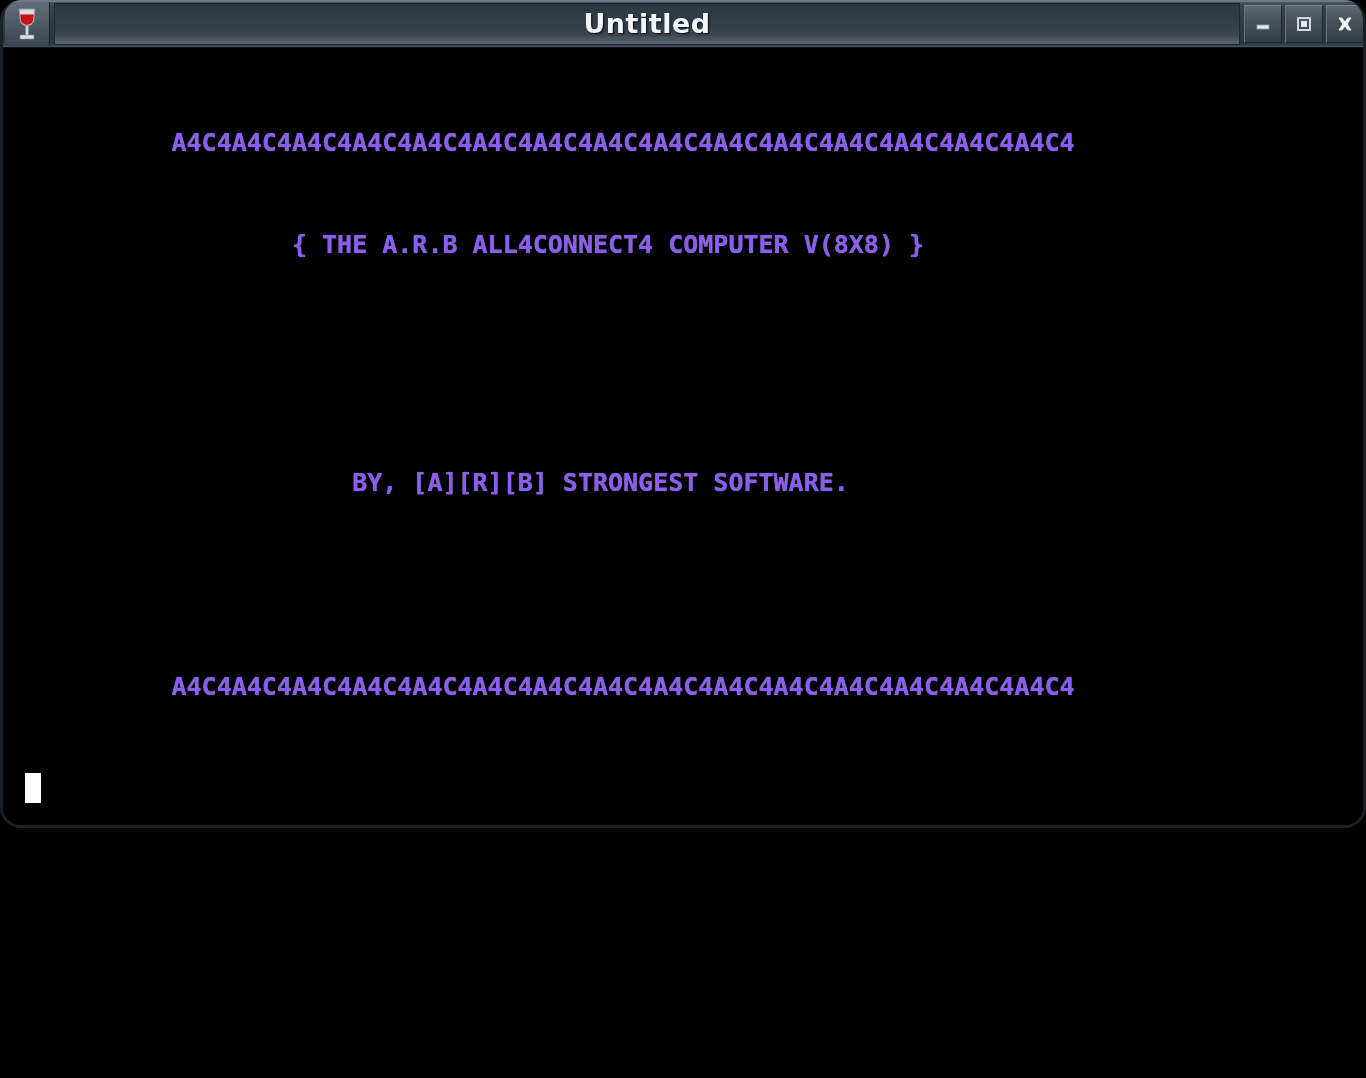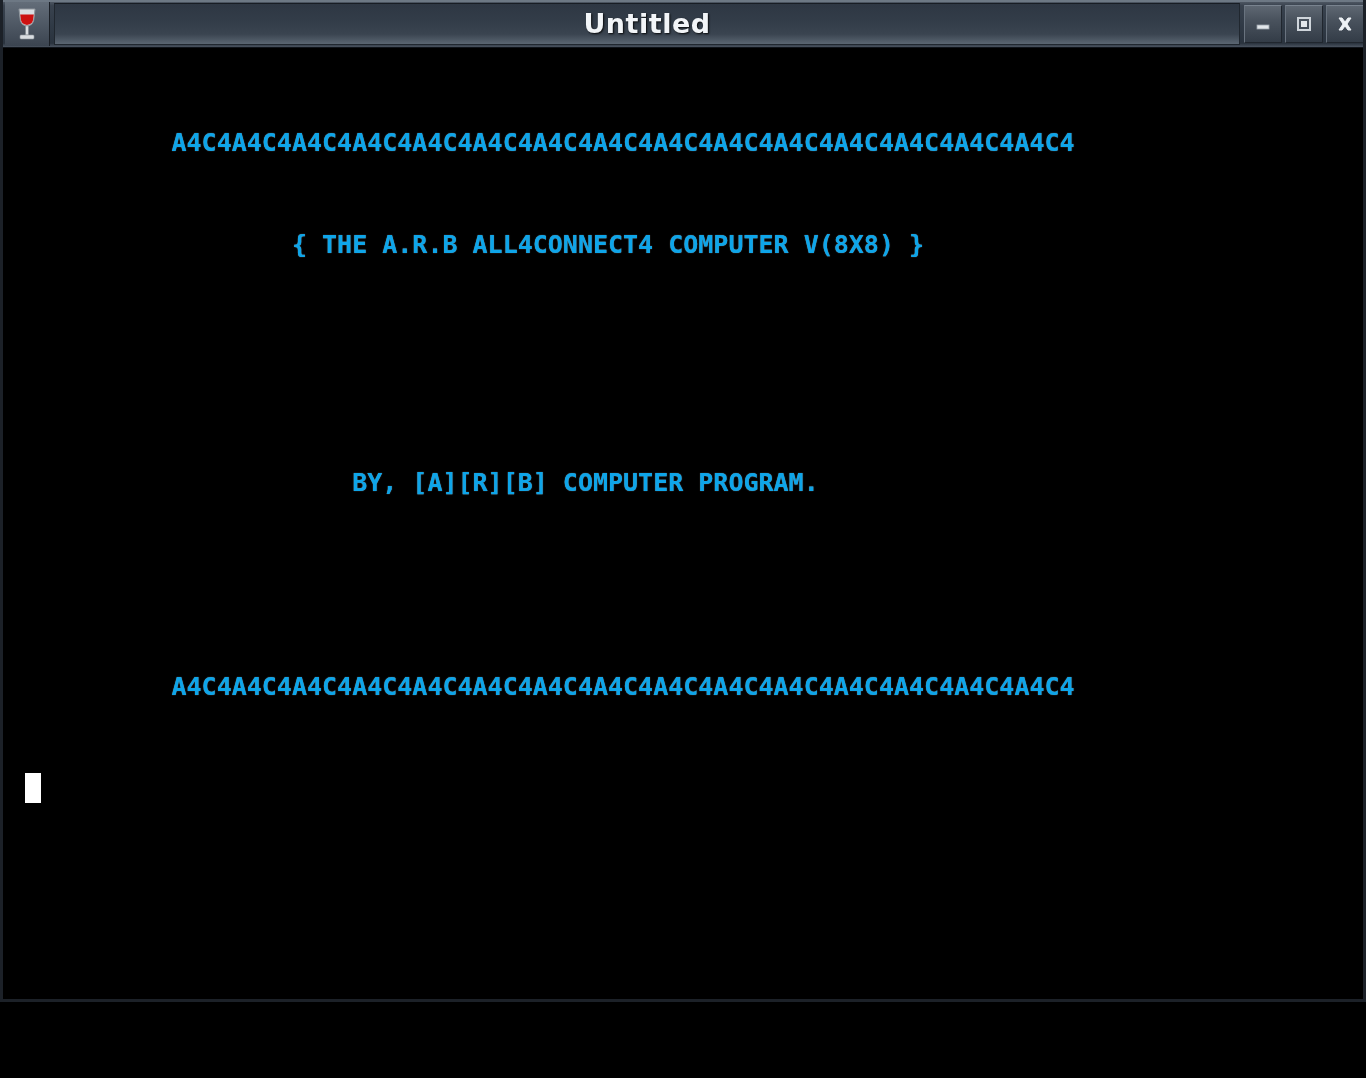--- a/index.html
+++ b/index.html
@@ -12,28 +12,29 @@
     width: 1366px;
     height: 1078px;
     overflow: hidden;
     font-family: "DejaVu Sans Mono", monospace;
   }
 
   
   .window {
     position: relative;
     width: 1366px;
-    height: 1002px;
+    height: 828px;
     box-sizing: border-box;
     background: #000000;
     border-left: 3px solid #1c2128;
     border-right: 3px solid #1c2128;
     border-bottom: 3px solid #1c2128;
     border-top: 0;
     overflow: hidden;
+    border-radius: 21px;
   }
 
   
   .titlebar {
     position: absolute;
     top: 0;
     left: 0;
     width: 1366px;
     height: 48px;
     box-sizing: border-box;
@@ -122,21 +123,21 @@
   .win-btn svg { display: block; }
 
   
   .console {
     position: absolute;
     top: 48px;
     left: 0;
     width: 1360px;
     height: 1027px;
     background: #000000;
-    color: #0ea5e9;
+    color: #8b5cf6;
     font-family: "DejaVu Sans Mono", monospace;
     font-size: 25px;
     line-height: 34px;
     padding: 10px 0 0 18px;
     box-sizing: border-box;
     overflow: hidden;
   }
   .crt-line {
     height: 34px;
     white-space: pre;
@@ -207,21 +208,21 @@
     <div class="crt-line">          A4C4A4C4A4C4A4C4A4C4A4C4A4C4A4C4A4C4A4C4A4C4A4C4A4C4A4C4A4C4</div>
     <div class="crt-line blank"></div>
     <div class="crt-line blank"></div>
     <div class="crt-line">                  { THE A.R.B ALL4CONNECT4 COMPUTER V(8X8) }</div>
     <div class="crt-line blank"></div>
     <div class="crt-line blank"></div>
     <div class="crt-line blank"></div>
     <div class="crt-line blank"></div>
     <div class="crt-line blank"></div>
     <div class="crt-line blank"></div>
-    <div class="crt-line">                      BY, [A][R][B] COMPUTER PROGRAM.</div>
+    <div class="crt-line">                      BY, [A][R][B] STRONGEST SOFTWARE.</div>
     <div class="crt-line blank"></div>
     <div class="crt-line blank"></div>
     <div class="crt-line blank"></div>
     <div class="crt-line blank"></div>
     <div class="crt-line blank"></div>
     <div class="crt-line">          A4C4A4C4A4C4A4C4A4C4A4C4A4C4A4C4A4C4A4C4A4C4A4C4A4C4A4C4A4C4</div>
     <div class="crt-line blank"></div>
     <div class="crt-line blank"></div>
 
     <div class="crt-line"><span class="cursor-block"></span></div>

